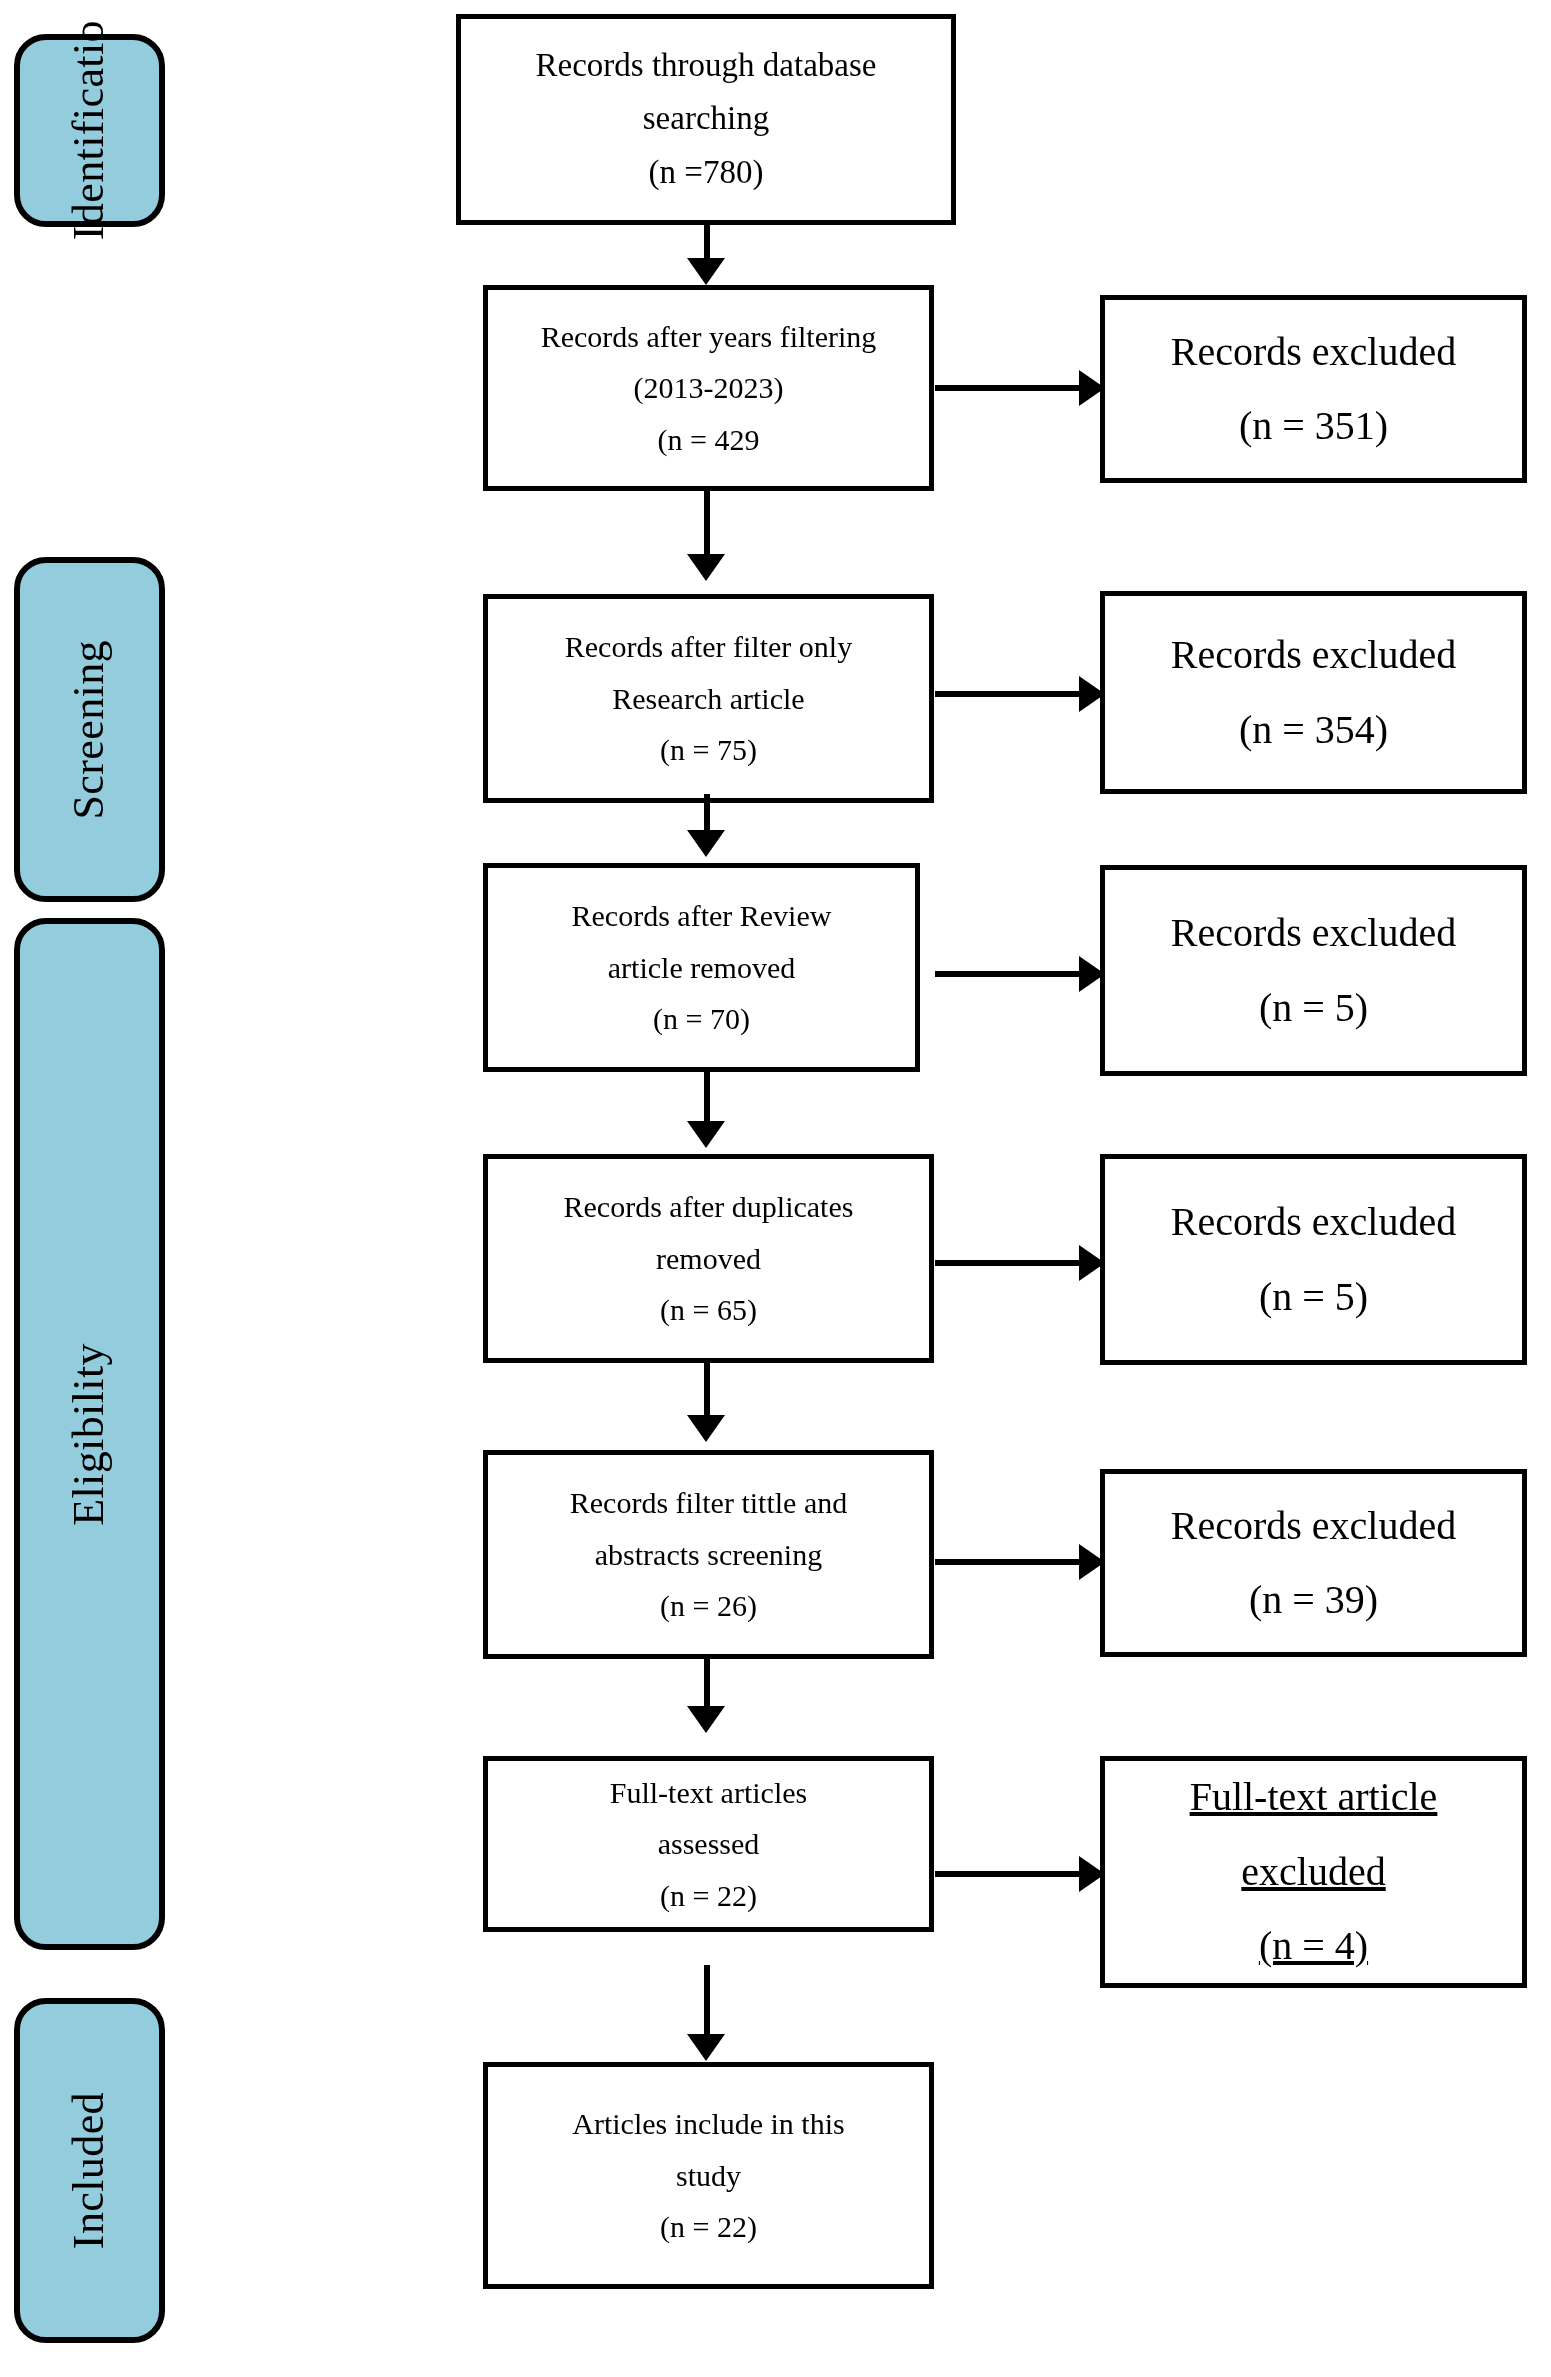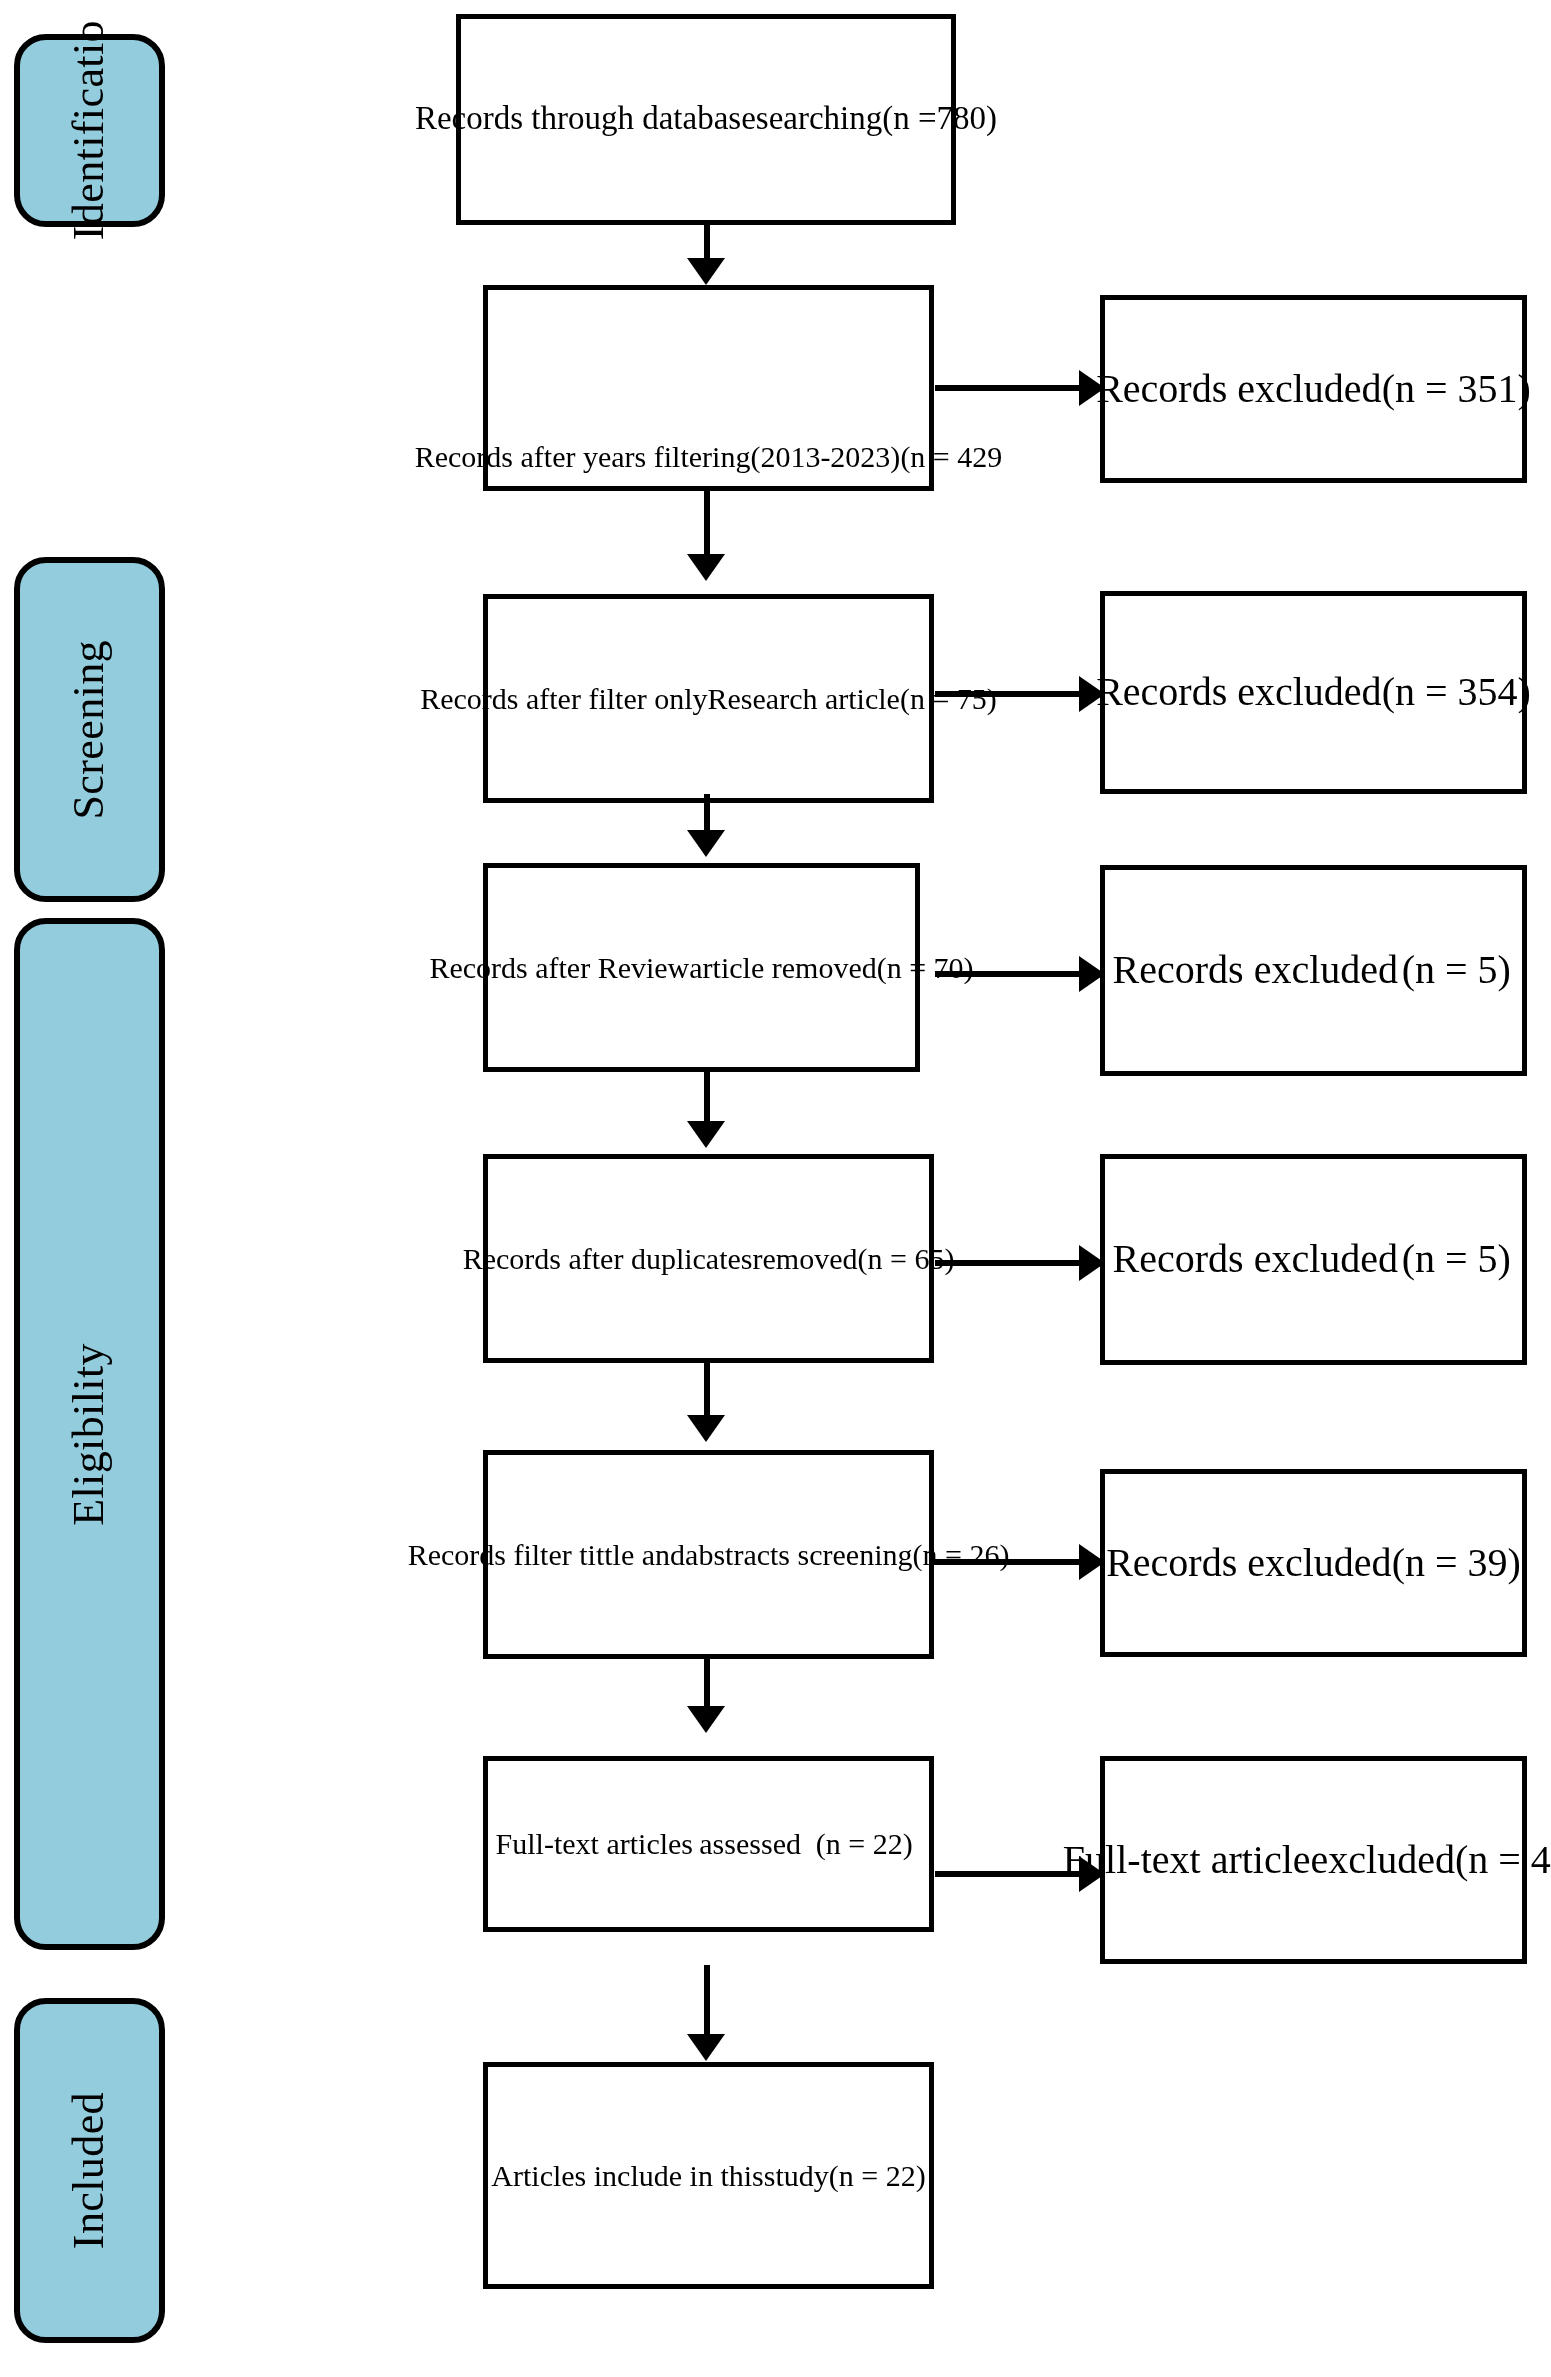--- a/index.html
+++ b/index.html
@@ -30,21 +30,21 @@
     white-space:nowrap;
     letter-spacing:0.4px;
   }
 
   
   .box {
     position:absolute;
     background:#ffffff;
     border:5.3px solid #000000;
     display:flex;
-    flex-direction:row;
+    flex-direction:column;
     align-items:center;
     justify-content:center;
     text-align:center;
     padding:3px 7.6px;
   }
   .box .ln {
     display:block;
     width:100%;
     font-size:30px;
     line-height:1.72;
@@ -200,20 +200,20 @@
 
   <div class="hline" style="left:935px; top:1559px; width:148px;"></div>
   <div class="harrow" style="left:1079px; top:1544px;"></div>
   <div class="box right" style="left:1100px; top:1469px; width:427px; height:188px;">
     <span class="ln">Records excluded</span>
     <span class="ln">(n = 39)</span>
   </div>
 
   <div class="hline" style="left:935px; top:1871px; width:148px;"></div>
   <div class="harrow" style="left:1079px; top:1856px;"></div>
-  <div class="box right" style="left:1100px; top:1756px; width:427px; height:208px;">
+  <div class="box right" style="left:1100px; top:1756px; width:427px; height:232px;text-decoration:underline;">
     <span class="ln">Full-text article</span>
     <span class="ln">excluded</span>
     <span class="ln">(n = 4)</span>
   </div>
 
 </div>
 
 
 </body></html>

